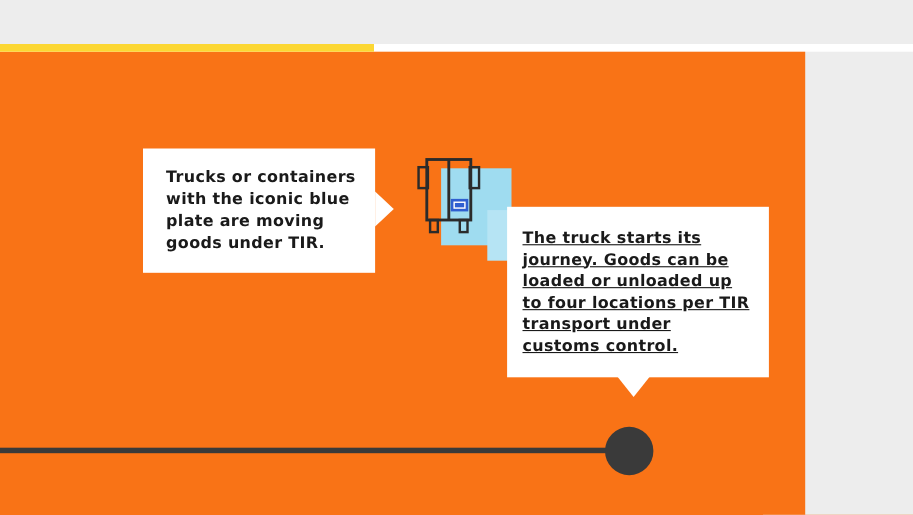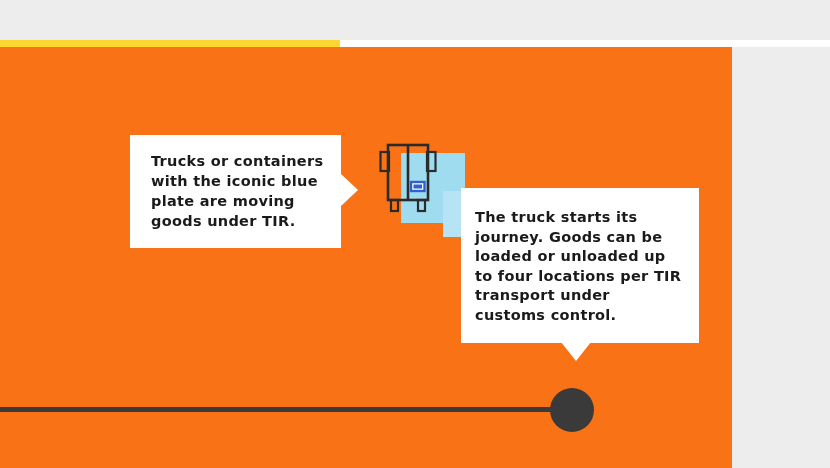--- a/index.html
+++ b/index.html
@@ -84,20 +84,21 @@
     height: 155px;
   }
   #tooltip-right .tooltip-text {
     position: absolute;
     left: 14px;
     top: 20px;
     width: 210px;
     font-size: 14.5px;
     line-height: 19.5px;
     letter-spacing: 0.3px;
+    text-decoration: underline;
   }
   #tooltip-right-arrow {
     position: absolute;
     left: 561px;
     top: 302px;
     width: 0;
     height: 0;
     border-left: 15px solid transparent;
     border-right: 15px solid transparent;
     border-top: 19px solid #ffffff;

